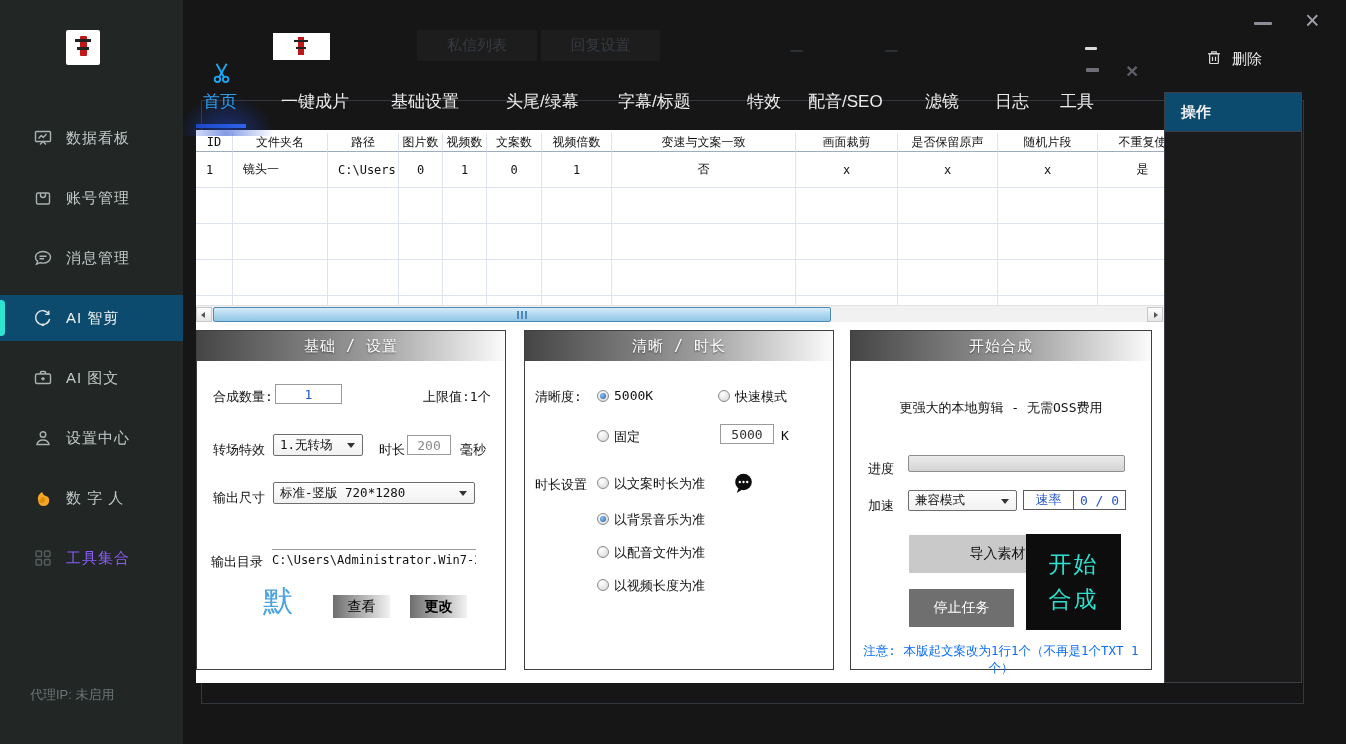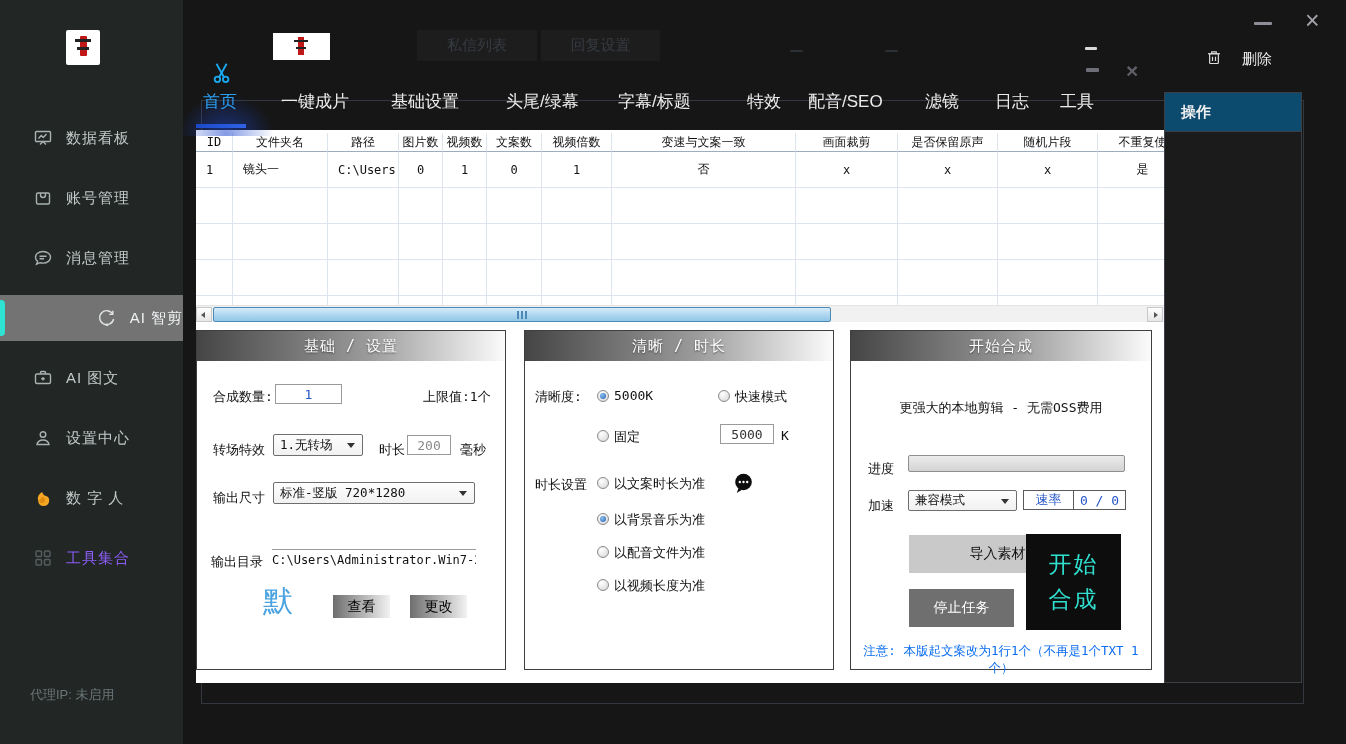--- a/index.html
+++ b/index.html
@@ -8,31 +8,31 @@
 
   
   .sidebar{position:absolute;left:0;top:0;width:183px;height:744px;background:#222726;z-index:5;}
   .side-logo{position:absolute;left:66px;top:30px;width:34px;height:35px;background:#fff;border-radius:2px;}
   .side-logo .mark{position:absolute;left:14px;top:6px;width:7px;height:20px;background:#c01818;border-radius:1px;}
   .side-logo .mark2{position:absolute;left:9px;top:9px;width:16px;height:3px;background:#222;}
   .side-logo .mark3{position:absolute;left:11px;top:17px;width:12px;height:3px;background:#222;}
   .side-item{position:absolute;left:0;width:183px;height:46px;display:flex;align-items:center;cursor:pointer;}
   .side-item .ic{width:22px;height:22px;margin-left:32px;display:flex;align-items:center;justify-content:center;}
   .side-item .lbl{margin-left:12px;font-size:15px;color:#c3c9c9;letter-spacing:1px;}
-  .side-item.active{background:#737373;justify-content:flex-end;}
+  .side-item.active{background:#0c4a6e;}
   .side-item.active .lbl{color:#eef2f2;}
   .side-item.active::before{content:'';position:absolute;left:0;top:5px;width:5px;height:36px;background:#2fe3d2;border-radius:0 4px 4px 0;}
   .side-item.disabled .lbl{color:#8b5cf6;}
   .side-footer{position:absolute;left:30px;top:686px;font-size:13px;color:#69737-5;color:#6a7476;}
 
   
   .dash{position:absolute;border-radius:1px;}
   .main-min{left:1254px;top:22px;width:18px;height:3px;background:#8e8e98;}
   .main-close{position:absolute;left:1305px;top:8px;font-size:25px;color:#a2a2ab;line-height:1;cursor:pointer;}
-  .delete-btn{position:absolute;left:1205px;top:48px;display:flex;align-items:center;gap:19px;cursor:pointer;}
+  .delete-btn{position:absolute;left:1205px;top:48px;display:flex;align-items:center;gap:9px;cursor:pointer;}
   .delete-btn .lbl{font-size:15px;color:#e9e9e9;}
   .ghost-btn{position:absolute;top:30px;height:31px;background:#1d1d1d;display:flex;align-items:center;justify-content:center;font-size:15px;color:#363b42;}
   .ghost1{left:417px;width:120px;}
   .ghost2{left:541px;width:119px;}
   .gdash{background:#2c3037;}
   .inner-min-white{left:1085px;top:47px;width:12px;height:3px;background:#d9d9d9;}
   .inner-min{left:1086px;top:68px;width:13px;height:4px;background:#6e6e78;}
   .inner-close{position:absolute;left:1126px;top:60px;font-size:21px;font-weight:bold;color:#5f5f68;line-height:1;cursor:pointer;}
   .mini-logo{position:absolute;left:273px;top:33px;width:57px;height:27px;background:#fff;}
   .mini-logo .m1{position:absolute;left:25px;top:4px;width:6px;height:18px;background:#c01818;}
@@ -365,21 +365,21 @@
     <div class="pl" style="left:263px;top:110px;">毫秒</div>
 
     <div class="pl" style="left:16px;top:158px;">输出尺寸</div>
     <div class="combo" style="left:76px;top:151px;width:202px;height:22px;">标准-竖版 720*1280</div>
 
     <div class="pl" style="left:14px;top:222px;">输出目录</div>
     <div class="outdir">C:\Users\Administrator.Win7-2023L</div>
 
     <div class="default-char">默</div>
     <div class="grad-btn" style="left:136px;top:264px;width:57px;height:23px;">查看</div>
-    <div class="grad-btn" style="left:213px;top:264px;width:57px;height:23px;">更改</div>
+    <div class="grad-btn" style="left:213px;top:264px;width:57px;height:23px;font-weight:bold;">更改</div>
   </div>
 
   <div class="panel p2">
     <div class="phead">
         <span class="t">清晰 / 时长</span>
       </div>
     <div class="pl" style="left:10px;top:57px;">清晰度:</div>
 
     <div class="radio sel" style="left:72px;top:59px;"></div>
     <div class="pl" style="left:89px;top:57px;">5000K</div>

